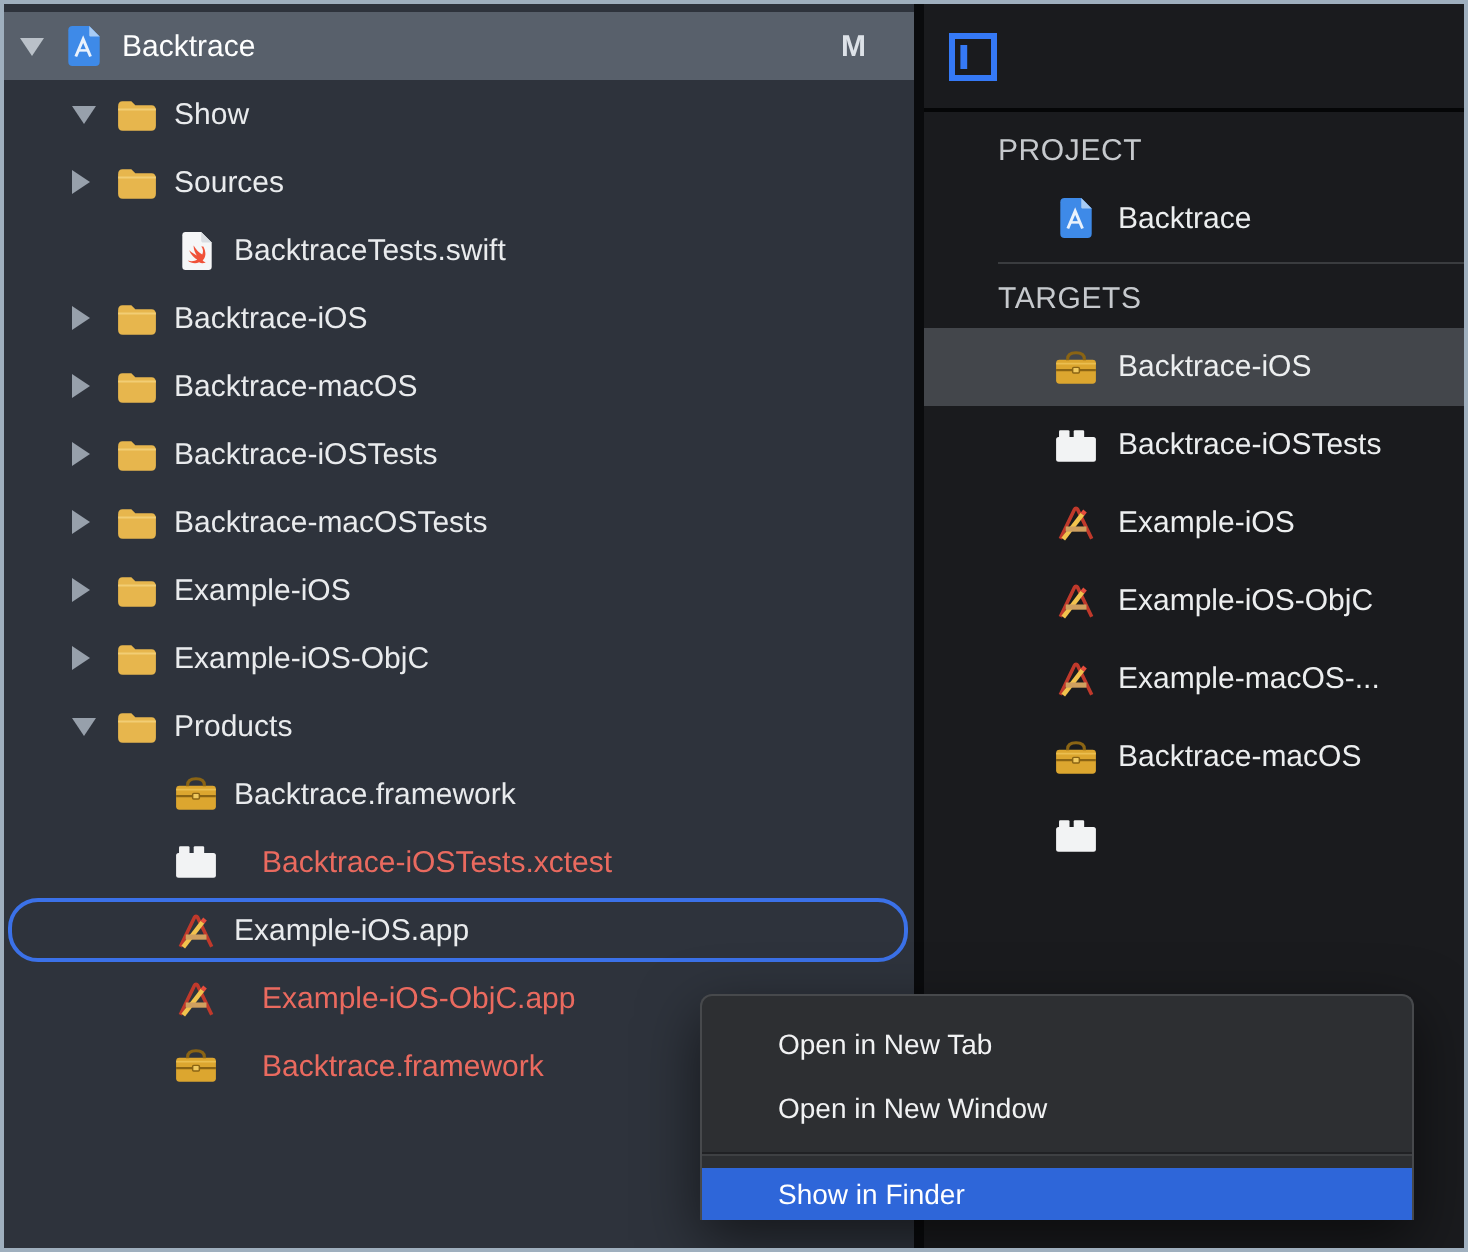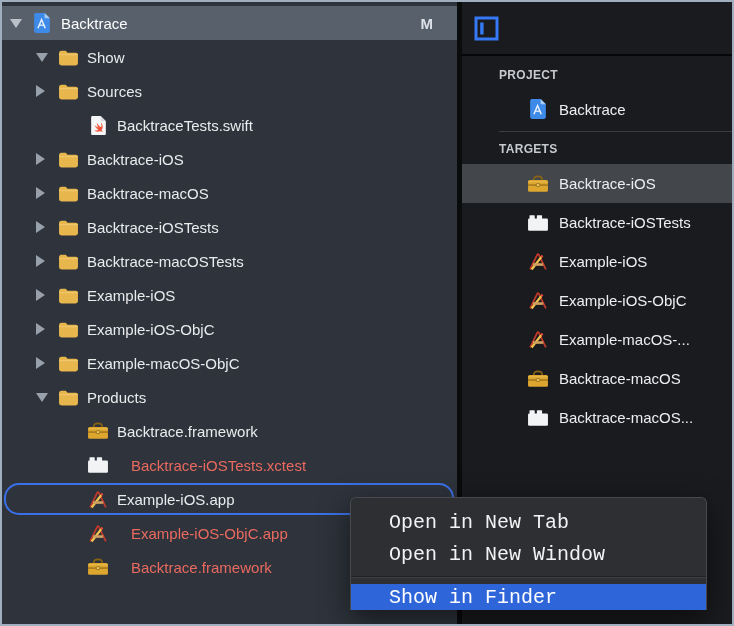--- a/index.html
+++ b/index.html
@@ -35,37 +35,37 @@
     position:absolute; left:2px; right:3px; top:1px; bottom:1px;
     border:2px solid #3b71e8; border-radius:15px; pointer-events:none;
   }
   
   .vdivider { position:absolute; left:455px; top:0; bottom:0; width:5px; background:#0a0b0d; }
   
   .inspector { position:absolute; left:460px; right:0; top:0; bottom:0; background:#1a1b1e; overflow:hidden; }
   .insp-toolbar { height:54px; border-bottom:2px solid #050607; display:flex; align-items:center; padding-left:11px; }
   .toggle-btn { width:26px; height:26px; display:flex; align-items:center; justify-content:center; }
   .section-header { height:30px; display:flex; align-items:center; padding-left:37px;
-    font-weight:700; font-size:12px; color:#c6c9cd; letter-spacing:.3px; }
+    font-weight:400; font-size:15px; color:#c6c9cd; letter-spacing:.3px; }
   .section-header.first { margin-top:4px; }
   .irow { height:39px; display:flex; align-items:center; padding-left:64px; white-space:nowrap;
     color:#eceeef; font-size:15px; overflow:hidden; }
   .irow.project-row { height:38px; }
   .irow.selected { background:#43464b; }
   .irow .fic { margin-right:9px; }
   .insp-sep { height:1px; background:#3a3c3f; margin-left:37px; margin-top:3px; margin-bottom:2px; }
   
   .context-menu {
     position:absolute; left:348px; top:495px; width:357px; z-index:20;
     background:#2d2f32; border:1px solid #47494c; border-bottom:none;
     border-radius:6px 6px 0 0; padding-top:8px;
     box-shadow:0 10px 30px rgba(0,0,0,.55); overflow:hidden;
   }
   .menu-item { height:32px; display:flex; align-items:center; padding-left:38px;
-    font-size:20px; color:#f1f2f3; white-space:nowrap;font-family:Liberation Mono, monospace; }
+    font-size:14px; color:#f1f2f3; white-space:nowrap; }
   .menu-item.highlighted { height:26px; background:#2e66d9; color:#ffffff; }
   .menu-sep { height:14px; position:relative; }
   .menu-sep::before { content:""; position:absolute; left:0; right:0; top:6px; height:1px; background:#202124; }
   .menu-sep::after  { content:""; position:absolute; left:0; right:0; top:7px; height:1px; background:#3e4043; }
 </style>
 </head>
 <body>
 
 <div class="window">
 
@@ -183,32 +183,20 @@
         <span class="dis">
           <span class="tri right"></span>
         </span>
         <span class="fic">
           <svg width="21" height="17" viewBox="0 0 20 16">
             <path d="M1 3.9c0-1.6.8-2.4 2.1-2.4h4.2l1.9 1.9h7.7c1.3 0 2.1.8 2.1 2.2v7.5c0 1.6-.8 2.4-2.2 2.4H3.2C1.8 15.5 1 14.7 1 13.1z" fill="#e7b64d"></path>
             <path d="M1 4.9h18v.9H1z" fill="#f2cd74"></path>
           </svg>
         </span>
         <span class="lab">Example-iOS-ObjC</span>
-      </div>
-      <div class="nrow depth1">
-        <span class="dis">
-          <span class="tri right"></span>
-        </span>
-        <span class="fic">
-          <svg width="21" height="17" viewBox="0 0 20 16">
-            <path d="M1 3.9c0-1.6.8-2.4 2.1-2.4h4.2l1.9 1.9h7.7c1.3 0 2.1.8 2.1 2.2v7.5c0 1.6-.8 2.4-2.2 2.4H3.2C1.8 15.5 1 14.7 1 13.1z" fill="#e7b64d"></path>
-            <path d="M1 4.9h18v.9H1z" fill="#f2cd74"></path>
-          </svg>
-        </span>
-        <span class="lab">Example-macOS-ObjC</span>
       </div>
       <div class="nrow depth1">
         <span class="dis">
           <span class="tri down"></span>
         </span>
         <span class="fic">
           <svg width="21" height="17" viewBox="0 0 20 16">
             <path d="M1 3.9c0-1.6.8-2.4 2.1-2.4h4.2l1.9 1.9h7.7c1.3 0 2.1.8 2.1 2.2v7.5c0 1.6-.8 2.4-2.2 2.4H3.2C1.8 15.5 1 14.7 1 13.1z" fill="#e7b64d"></path>
             <path d="M1 4.9h18v.9H1z" fill="#f2cd74"></path>
           </svg>
@@ -368,21 +356,20 @@
           <span class="lab">Backtrace-macOS</span>
         </div>
         <div class="irow">
           <span class="fic">
             <svg width="22" height="18" viewBox="0 0 21 17">
               <rect x="2.4" y="1" width="5" height="4" rx=".6" fill="#f2f3f4"></rect>
               <rect x="9.4" y="1" width="5" height="4" rx=".6" fill="#f2f3f4"></rect>
               <rect x="1" y="4.2" width="19" height="11.8" rx="1.2" fill="#f2f3f4"></rect>
             </svg>
           </span>
-          <span class="lab">Backtrace-macOS...</span>
         </div>
       </div>
   </div>
 
   <div class="context-menu" id="context-menu">
       <div class="menu-item">Open in New Tab</div>
       <div class="menu-item">Open in New Window</div>
       <div class="menu-sep"></div>
       <div class="menu-item highlighted">Show in Finder</div>
     </div>

